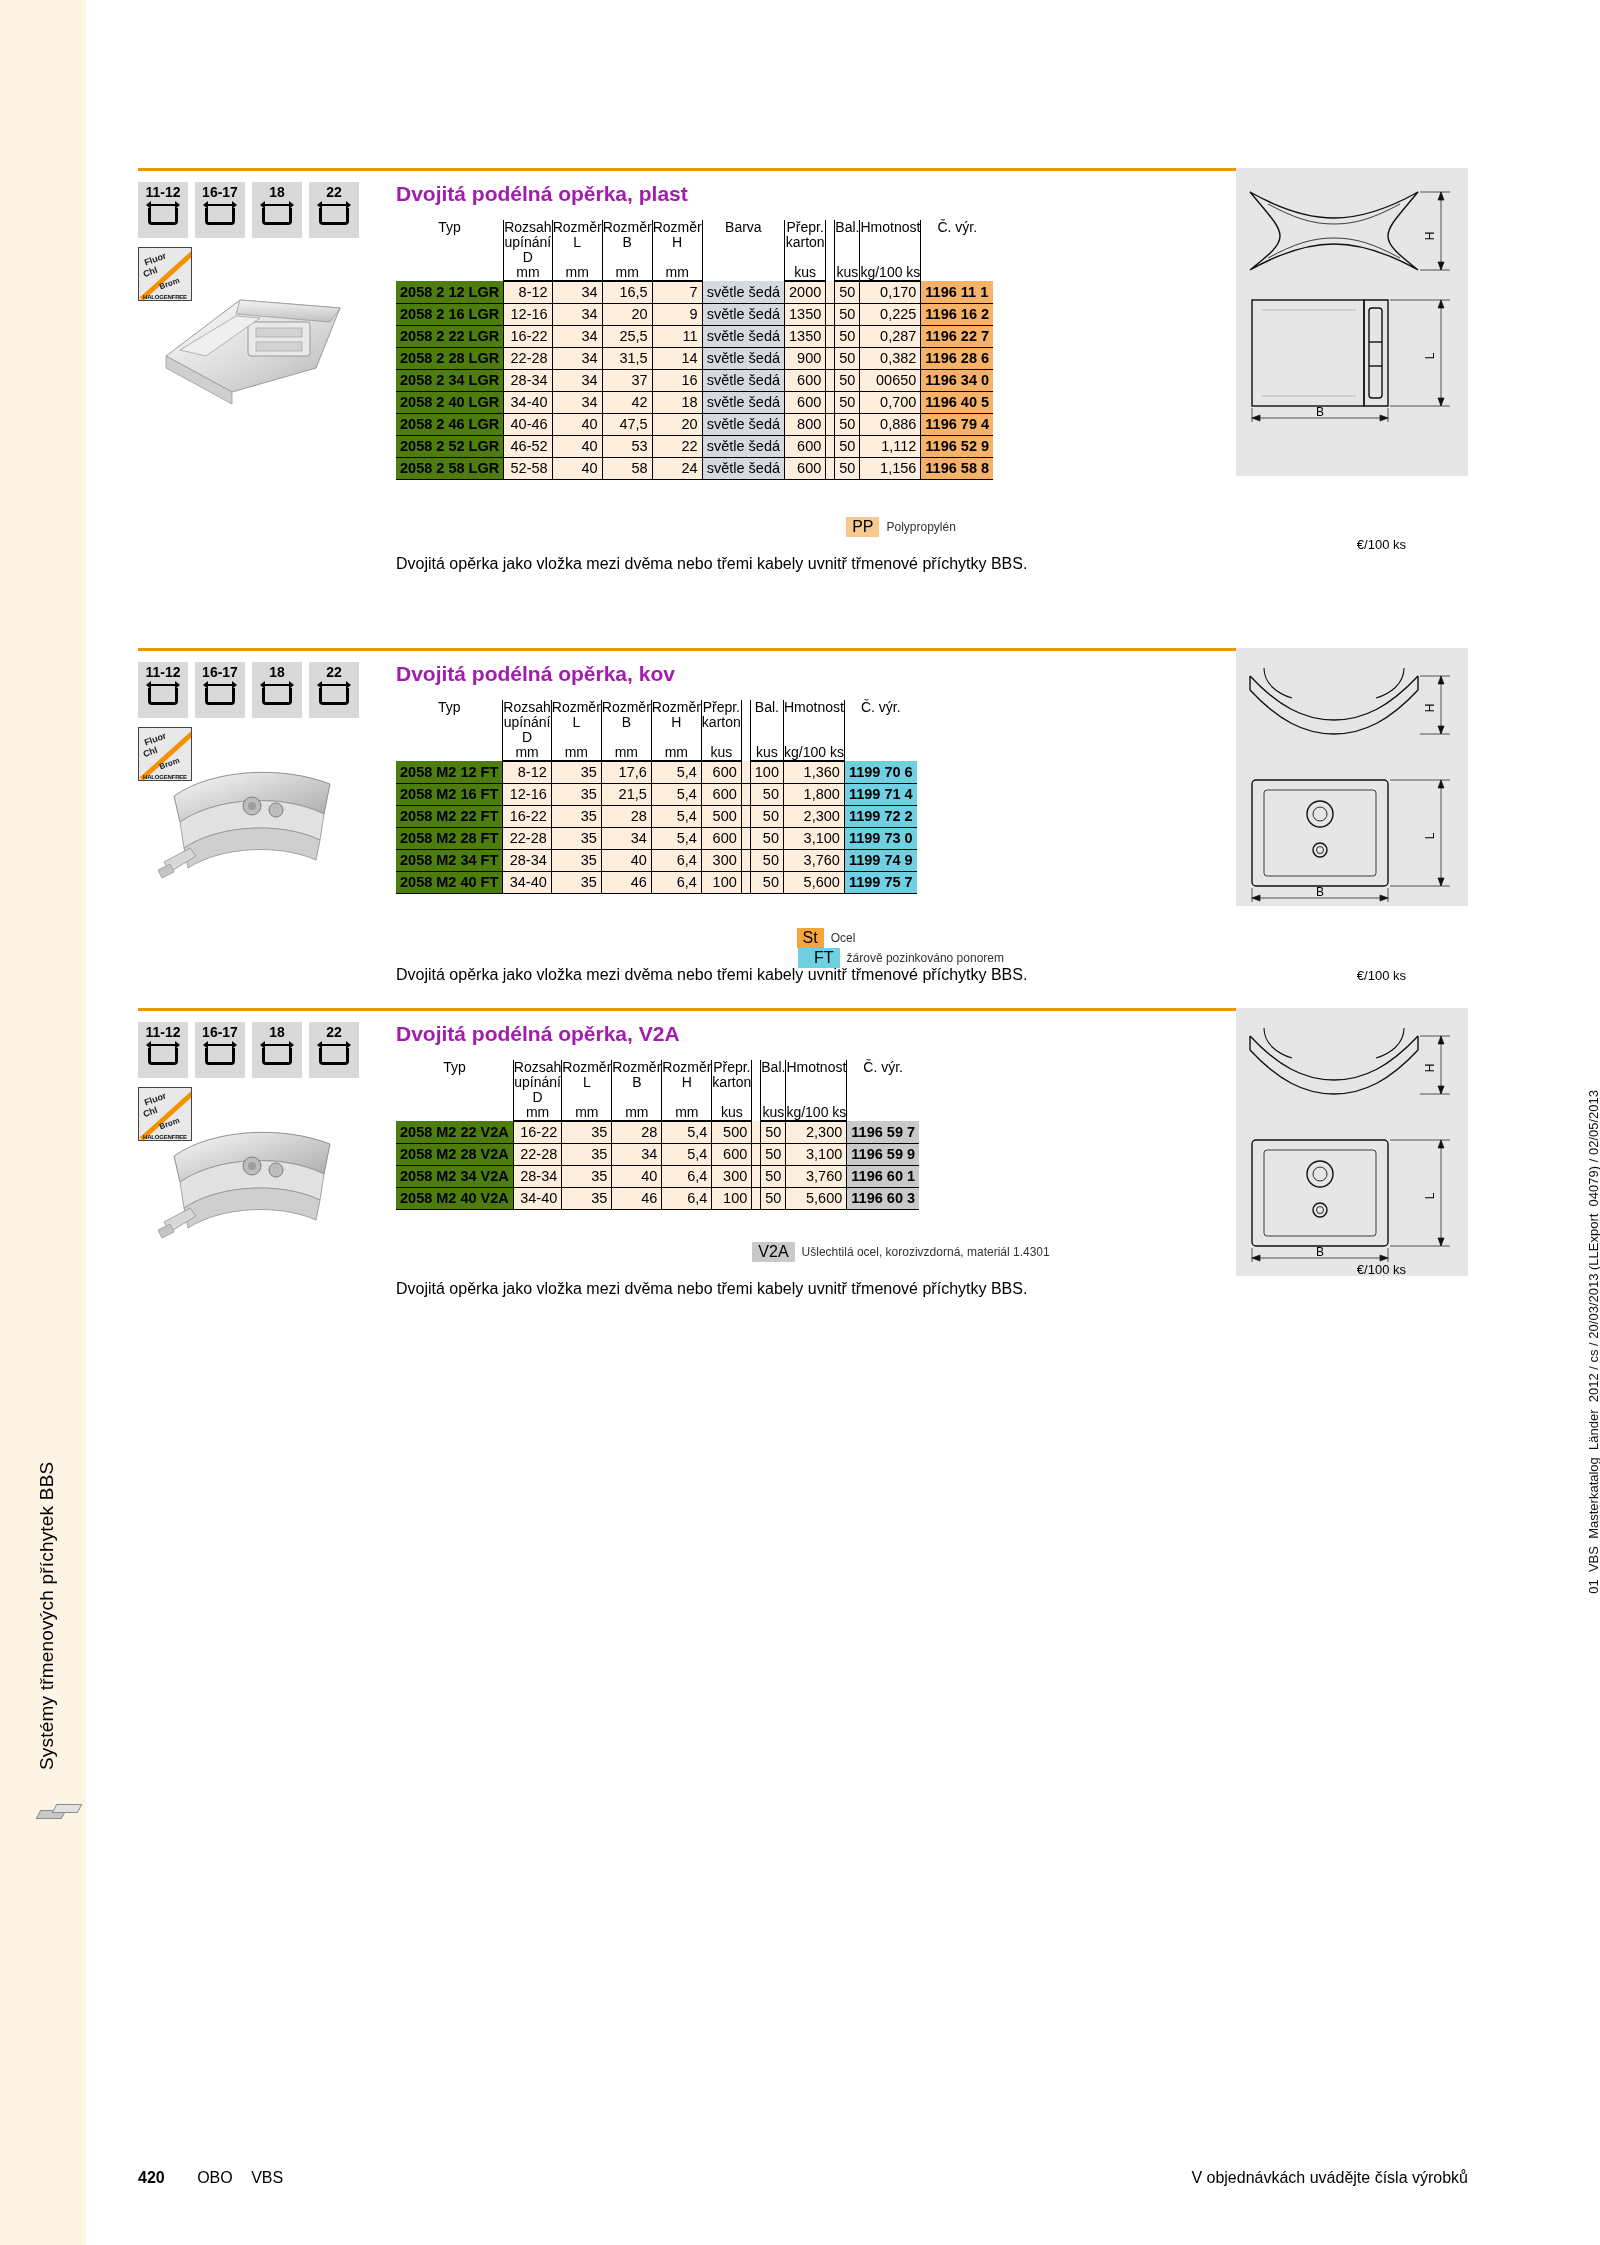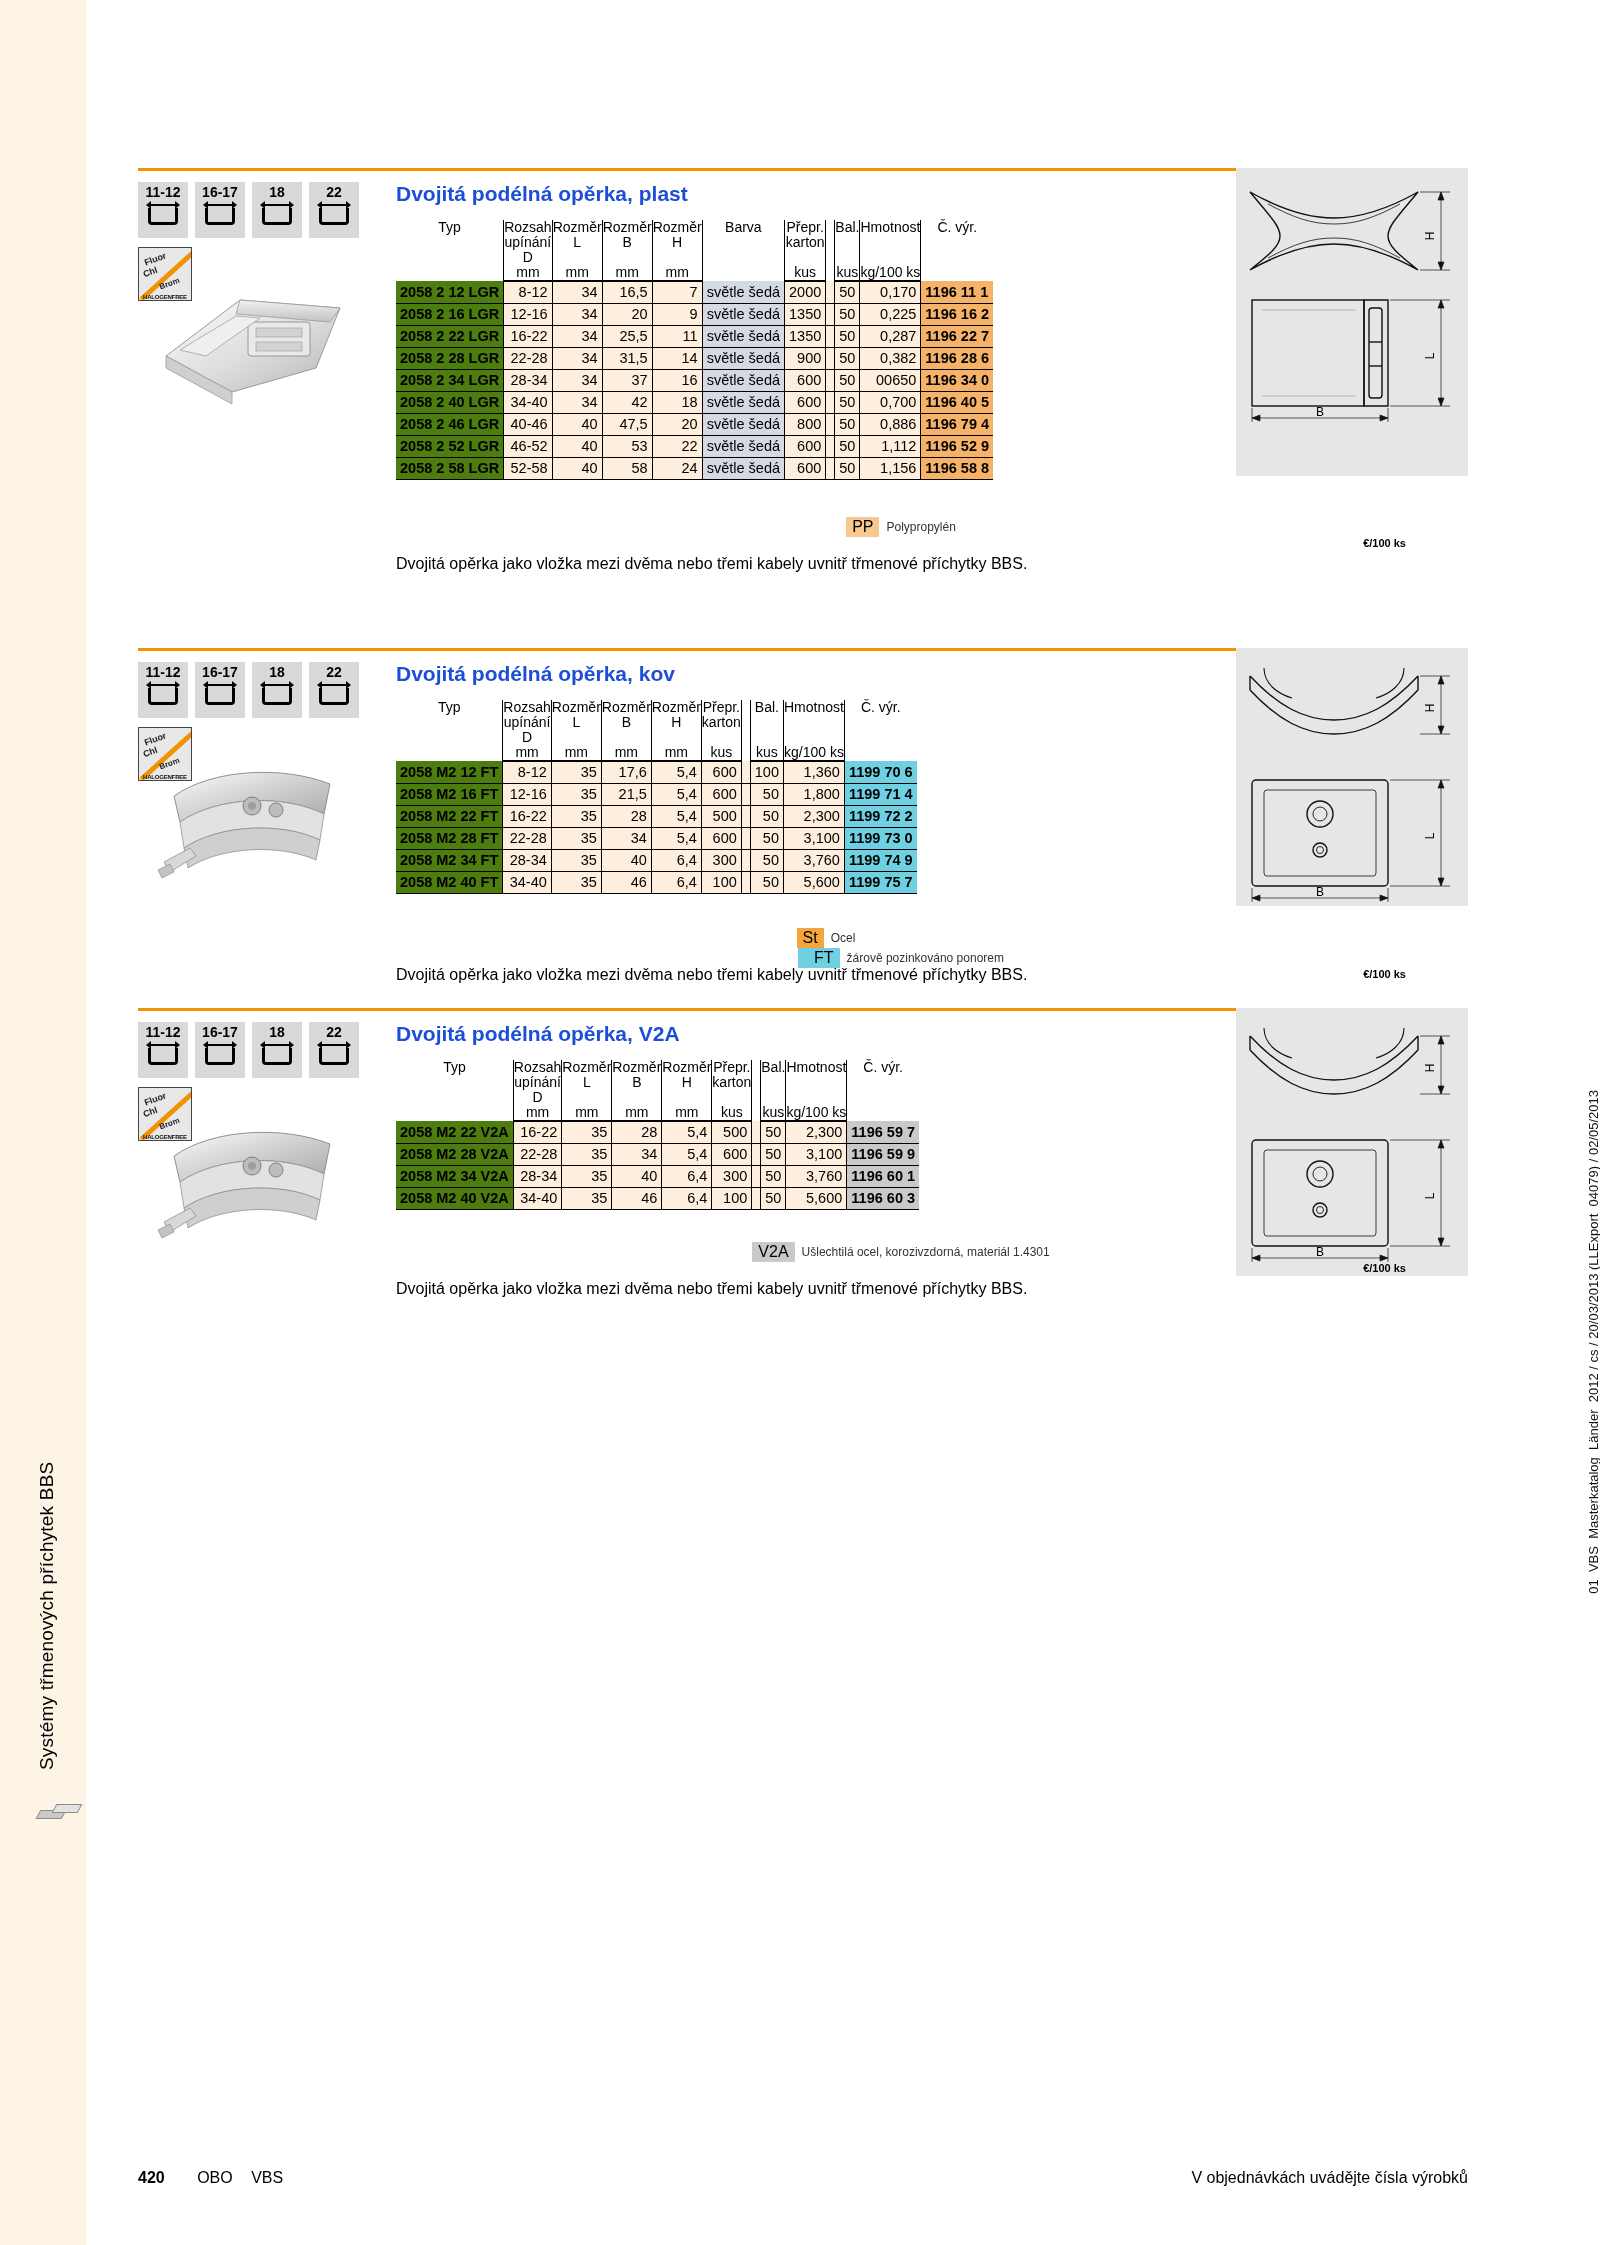--- a/index.html
+++ b/index.html
@@ -74,21 +74,21 @@
   .sec-rule {
     position: absolute; left: 0; top: 0;
     width: 1330px; height: 3px; background: #f39200;
   }
   .sec-heading {
     position: absolute;
     left: 258px;
     top: 14px;
     font-size: 21px;
     font-weight: bold;
-    color: #1d4ed8;
+    color: #a21caf;
   }
 
   
   .badges { position: absolute; left: 0; top: 14px; width: 232px; }
   .badge-row { display: flex; gap: 7px; }
   .badge {
     width: 50px; height: 56px;
     background: #d9d9d9;
     display: flex; flex-direction: column;
     align-items: center; justify-content: flex-start;
@@ -205,21 +205,21 @@
     display: inline-block;
     padding: 1px 6px;
     font-size: 16px;
     margin-right: 7px;
   }
   .mat-badge.pp  { background: #f7c98e; }
   .mat-badge.st  { background: #f4a63c; }
   .mat-badge.ft  { background: #6fd0e2; padding-left: 16px; }
   .mat-badge.v2a { background: #c9c9c9; }
   .mat-label { font-size: 12px; color: #333; }
-  .price { margin-left: auto; font-size: 11px; font-weight: bold; }
+  .price { margin-left: auto; font-size: 13px; }
 
   .desc {
     position: absolute;
     font-size: 16px;
   }
 
   
   .draw-panel {
     position: absolute;
     background: #e6e6e6;

